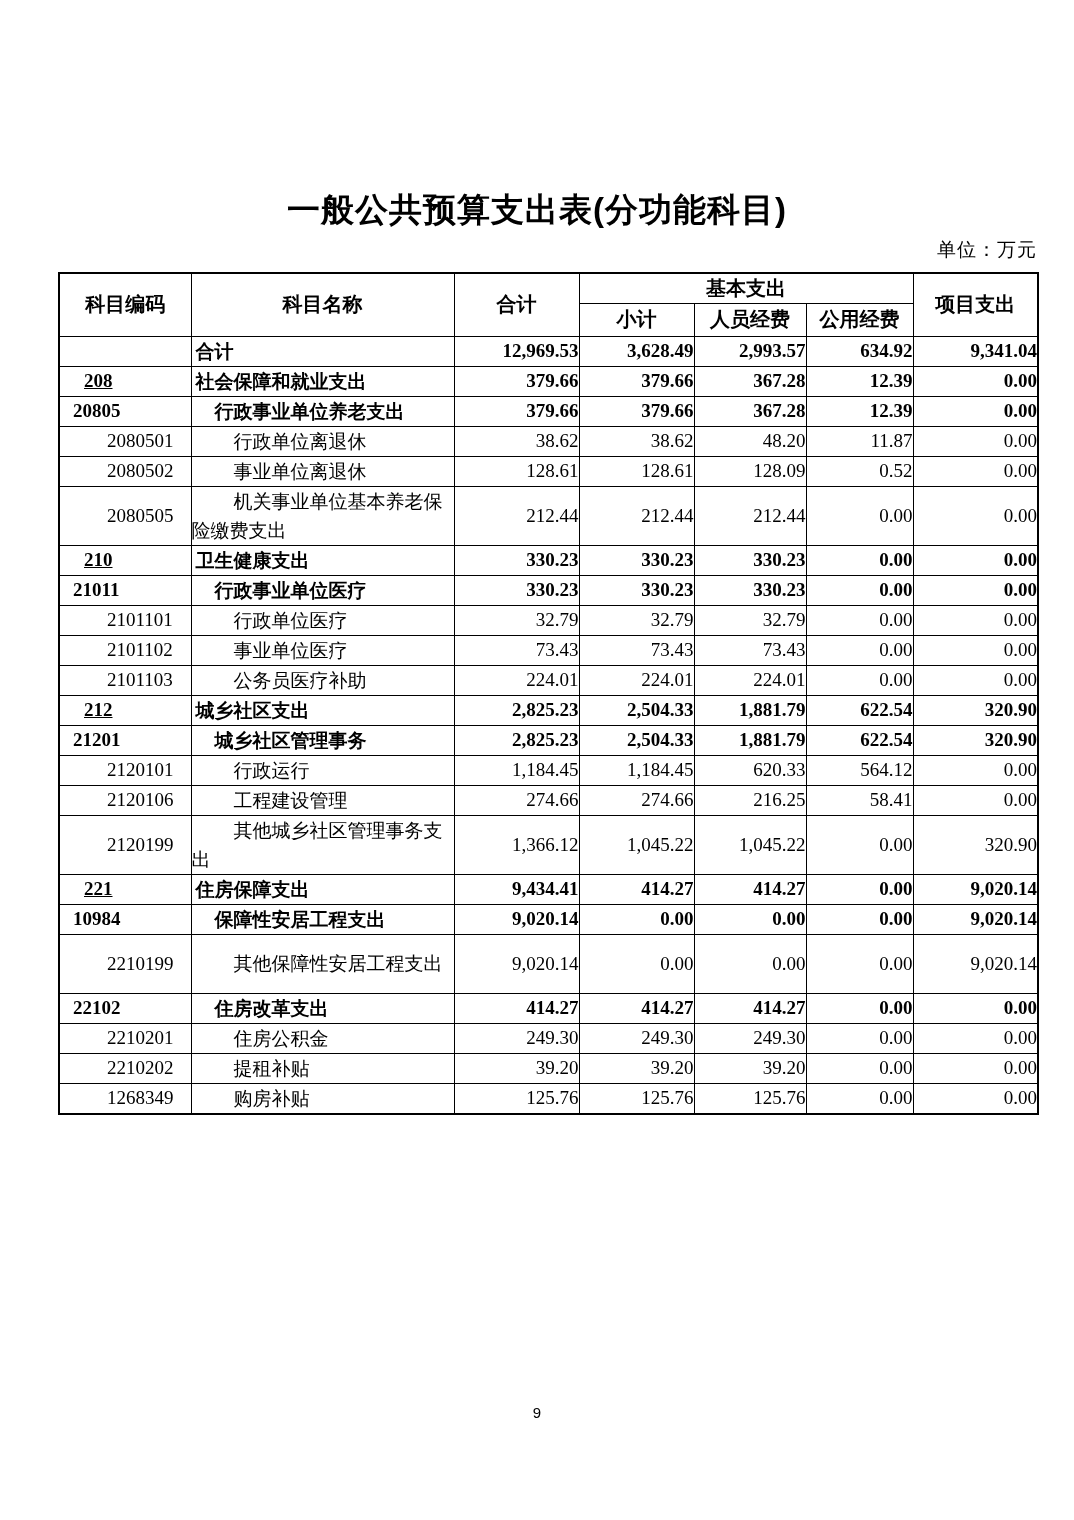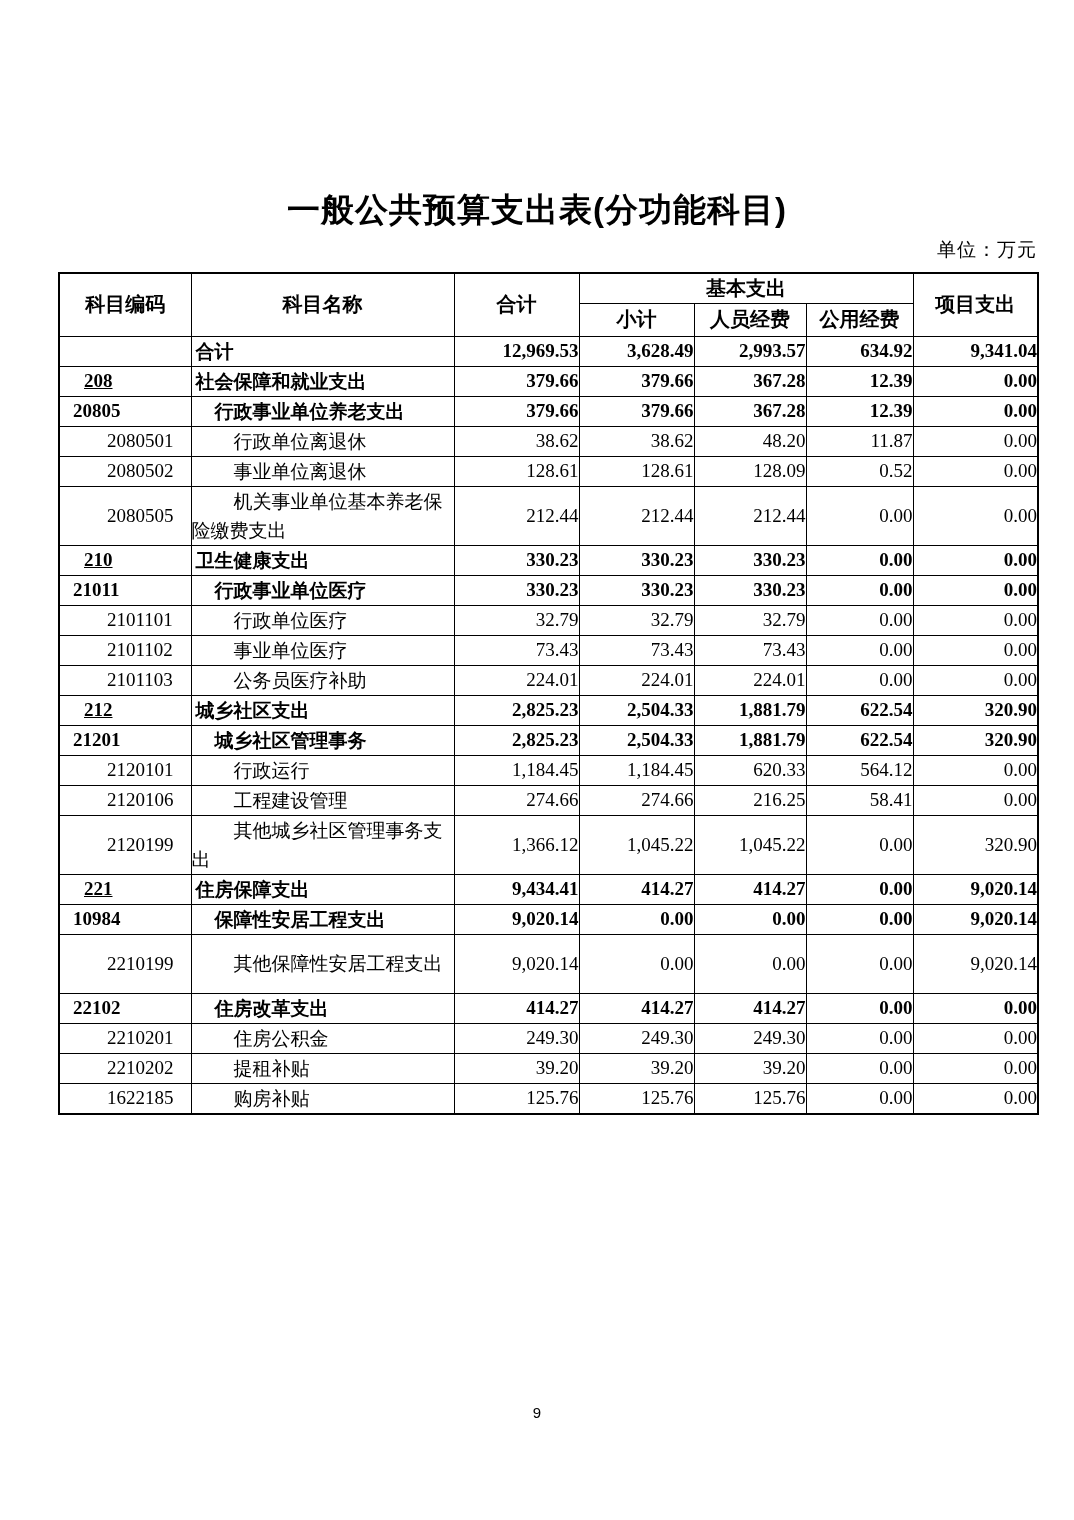--- a/index.html
+++ b/index.html
@@ -327,21 +327,21 @@
         <tr>
           <td class="code-cell lvl3">2210202</td>
           <td class="name-cell lvl3">提租补贴</td>
           <td class="num-cell">39.20</td>
           <td class="num-cell">39.20</td>
           <td class="num-cell">39.20</td>
           <td class="num-cell">0.00</td>
           <td class="num-cell">0.00</td>
         </tr>
         <tr>
-          <td class="code-cell lvl3">1622185</td>
+          <td class="code-cell lvl3">1268349</td>
           <td class="name-cell lvl3">购房补贴</td>
           <td class="num-cell">125.76</td>
           <td class="num-cell">125.76</td>
           <td class="num-cell">125.76</td>
           <td class="num-cell">0.00</td>
           <td class="num-cell">0.00</td>
         </tr>
       </tbody>
   </table>
 

